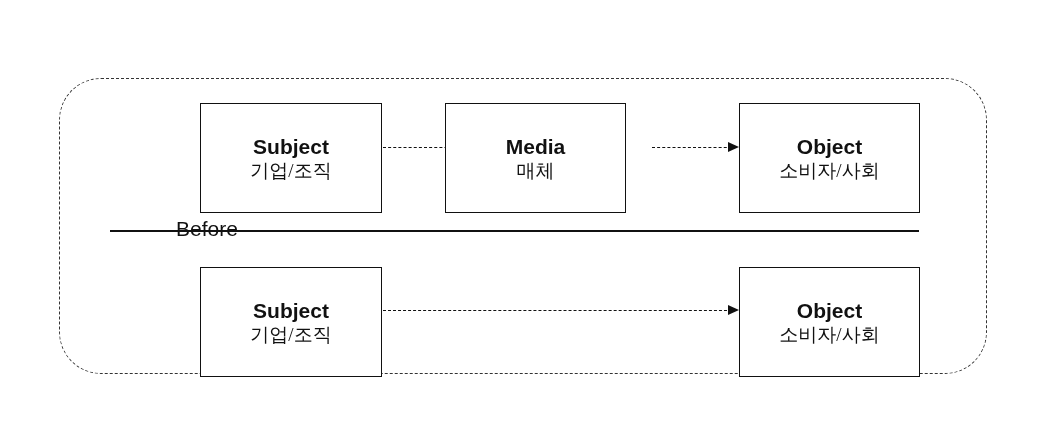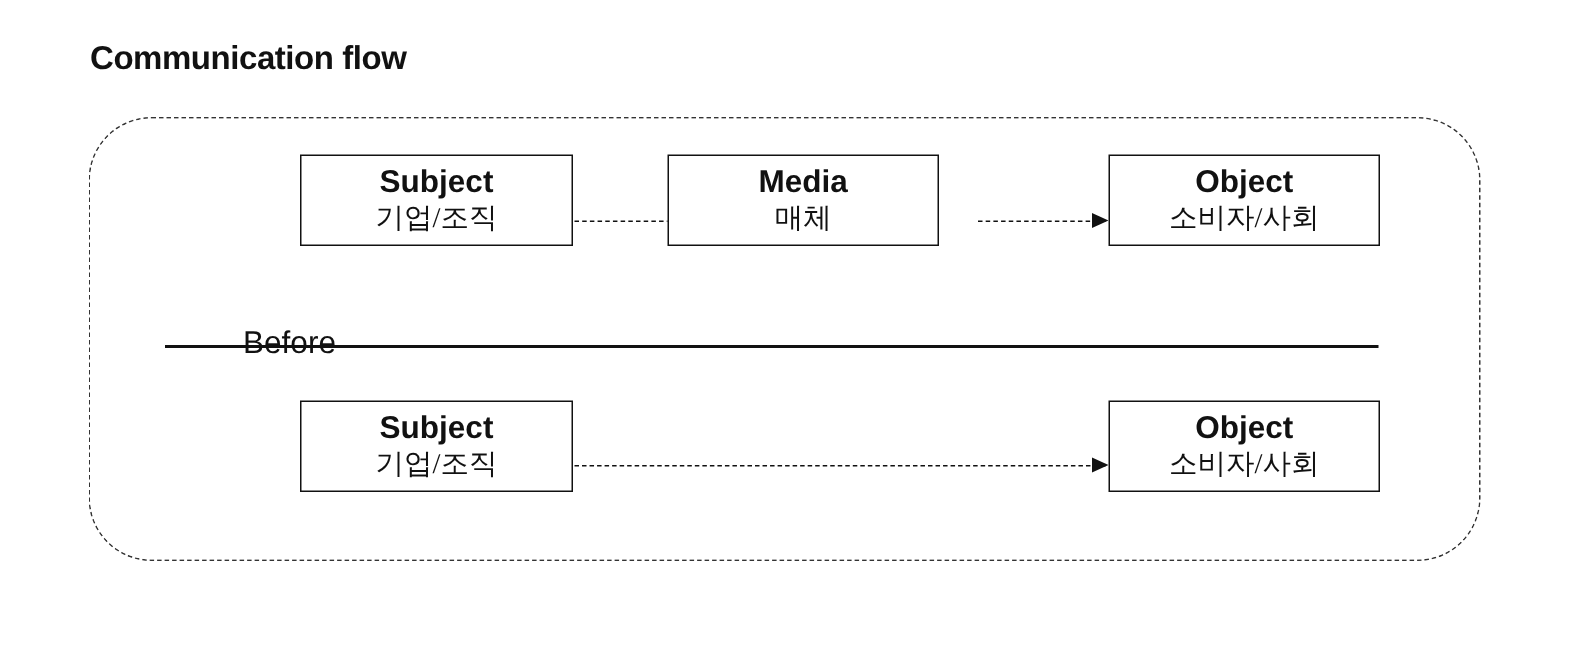--- a/index.html
+++ b/index.html
@@ -39,25 +39,25 @@
   }
   .row-label {
     position: absolute;
     width: 90px;
     text-align: center;
     font-size: 21px;
     font-weight: 400;
     color: #111111;
     line-height: 28px;
   }
-  .row-label.before { left: 88px; top: 136px; }
+  .row-label.before { left: 102px; top: 136px; }
   .row-label.after  { left: 106px; top: 297px; }
   .node {
     position: absolute;
-    height: 61px;
+    height: 110px;
     border: 1.5px solid #111111;
     background: #ffffff;
     box-sizing: border-box;
     display: flex;
     flex-direction: column;
     align-items: center;
     justify-content: center;
     text-align: center;
   }
   .node .node-title {
@@ -104,21 +104,20 @@
     width: 809px;
     height: 0;
     border-top: 2px solid #111111;
   }
 </style>
 </head>
 <body>
 
 <div class="canvas">
 
-  <div class="page-title">Communication flow</div>
 
   <div class="flow-container">
 
     <div class="row-label before">Before</div>
 
   </div>
 
   <div class="node subject-before">
     <div class="node-title">Subject</div>
     <div class="node-subtitle">기업/조직</div>

